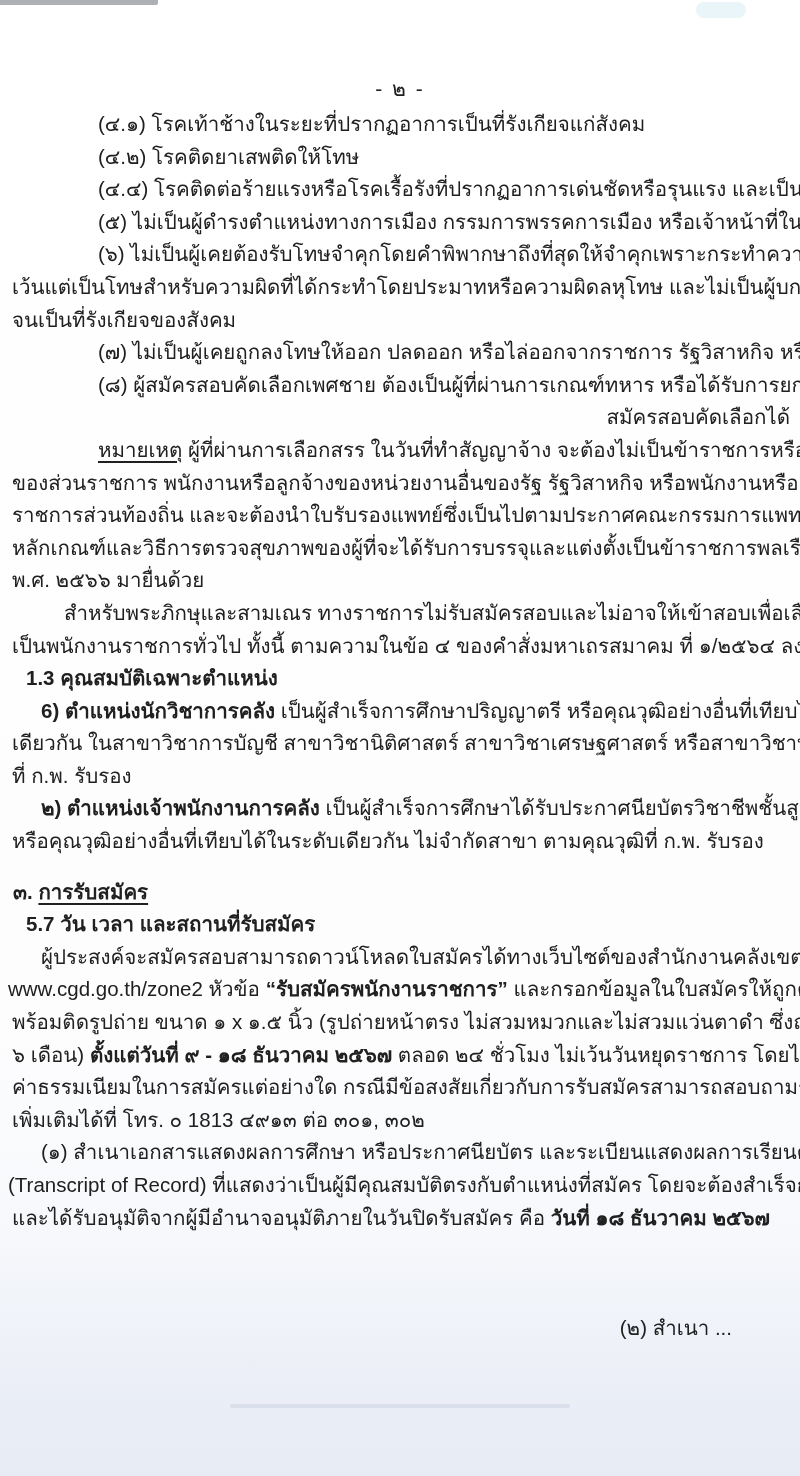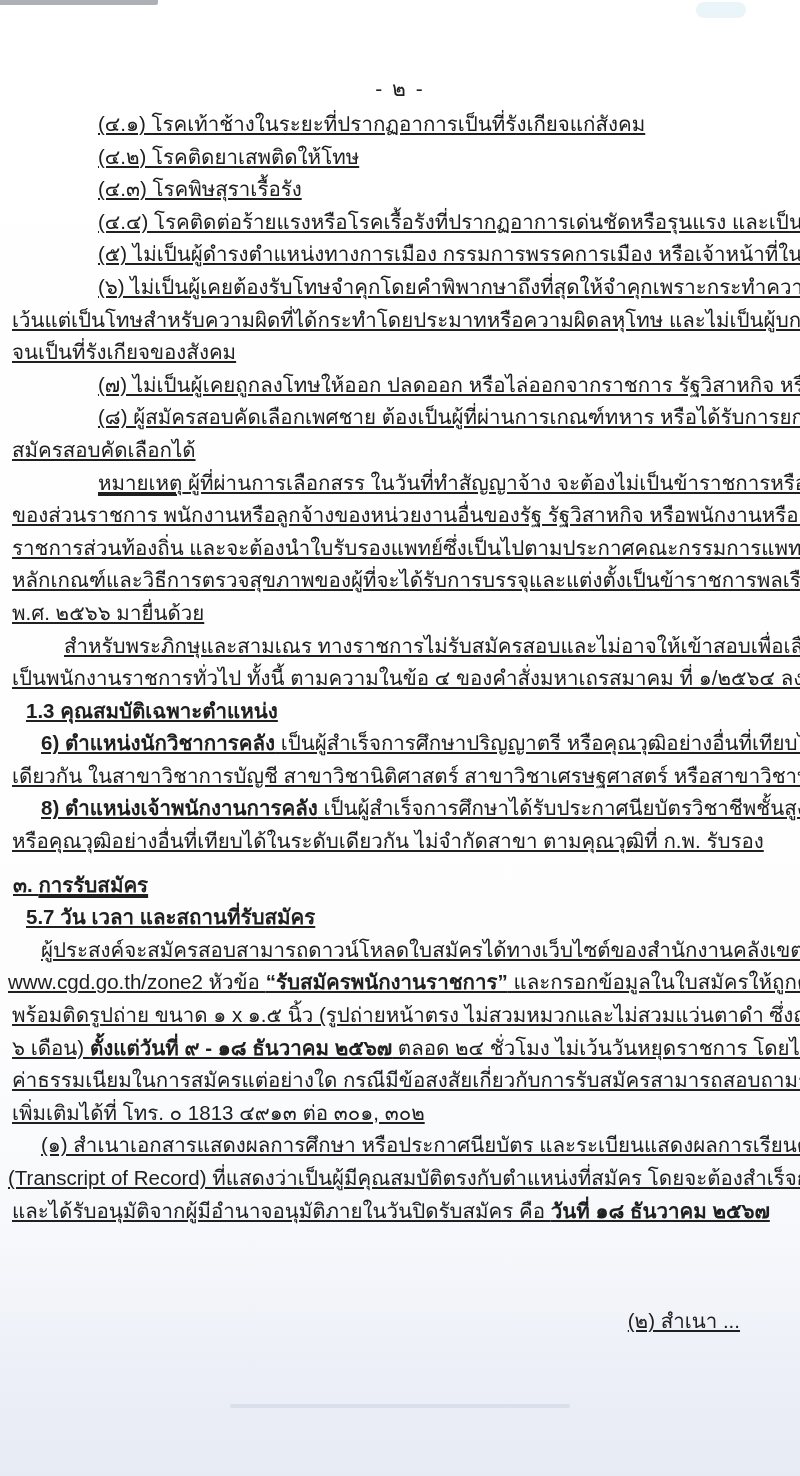--- a/index.html
+++ b/index.html
@@ -35,21 +35,21 @@
     width:340px; height:4px;
     background:#c9d1e0; opacity:.5;
     border-radius:2px;
   }
   .pagenum {
     position:absolute; top:72px; left:0; width:100%;
     text-align:center;
     font-size:21px; letter-spacing:2px;
   }
   .lines {
-    position:absolute; top:108px; left:8px; right:2px;text-decoration:underline;
+    position:absolute; top:108px; left:8px; right:10px;
   }
   .line {
     height:32.6px; line-height:32.6px;
     font-size:20.5px;
     white-space:nowrap;
   }
   .line.right { text-align:right; padding-right:58px; }
   .seg-b { font-weight:700; }
   .seg-u { text-decoration:underline; text-underline-offset:4px; }
 </style>
@@ -59,42 +59,42 @@
 <div class="page">
   <div class="artifact-top-left"></div>
   <div class="artifact-blue-smudge"></div>
   <div class="artifact-bottom-streak"></div>
 
   <div class="pagenum">- ๒ -</div>
 
   <div class="lines" id="doc-lines">
       <div class="line" style="padding-left: 90px;"><span class="">(๔.๑) โรคเท้าช้างในระยะที่ปรากฏอาการเป็นที่รังเกียจแก่สังคม</span></div>
       <div class="line" style="padding-left: 90px;"><span class="">(๔.๒) โรคติดยาเสพติดให้โทษ</span></div>
-      <div class="line" style="padding-left: 90px;"><span class="">(๔.๓) โรคพิษสุราเรื้อรัง</span></div>
       <div class="line" style="padding-left: 90px;"><span class="">(๔.๔) โรคติดต่อร้ายแรงหรือโรคเรื้อรังที่ปรากฏอาการเด่นชัดหรือรุนแรง และเป็นอุปสรรค</span></div>
       <div class="line" style="padding-left: 90px;"><span class="">(๕) ไม่เป็นผู้ดำรงตำแหน่งทางการเมือง กรรมการพรรคการเมือง หรือเจ้าหน้าที่ในพรรคการเมือง</span></div>
       <div class="line" style="padding-left: 90px;"><span class="">(๖) ไม่เป็นผู้เคยต้องรับโทษจำคุกโดยคำพิพากษาถึงที่สุดให้จำคุกเพราะกระทำความผิดทางอาญา</span></div>
       <div class="line" style="padding-left: 4px;"><span class="">เว้นแต่เป็นโทษสำหรับความผิดที่ได้กระทำโดยประมาทหรือความผิดลหุโทษ และไม่เป็นผู้บกพร่องในศีลธรรมอันดี</span></div>
       <div class="line" style="padding-left: 4px;"><span class="">จนเป็นที่รังเกียจของสังคม</span></div>
       <div class="line" style="padding-left: 90px;"><span class="">(๗) ไม่เป็นผู้เคยถูกลงโทษให้ออก ปลดออก หรือไล่ออกจากราชการ รัฐวิสาหกิจ หรือหน่วยงานอื่นของรัฐ</span></div>
       <div class="line" style="padding-left: 90px;"><span class="">(๘) ผู้สมัครสอบคัดเลือกเพศชาย ต้องเป็นผู้ที่ผ่านการเกณฑ์ทหาร หรือได้รับการยกเว้นจึงจะมีสิทธิ</span></div>
-      <div class="line" style="padding-left: 4px;"><span class="">สมัครสอบคัดเลือกได้</span></div>
+      <div class="line" style="padding-left: 4px; text-align: right;"><span class="">สมัครสอบคัดเลือกได้</span></div>
       <div class="line" style="padding-left: 90px;"><span class="seg-u">หมายเหตุ</span><span class=""> ผู้ที่ผ่านการเลือกสรร ในวันที่ทำสัญญาจ้าง จะต้องไม่เป็นข้าราชการหรือลูกจ้าง</span></div>
       <div class="line" style="padding-left: 4px;"><span class="">ของส่วนราชการ พนักงานหรือลูกจ้างของหน่วยงานอื่นของรัฐ รัฐวิสาหกิจ หรือพนักงานหรือลูกจ้างของ</span></div>
       <div class="line" style="padding-left: 4px;"><span class="">ราชการส่วนท้องถิ่น และจะต้องนำใบรับรองแพทย์ซึ่งเป็นไปตามประกาศคณะกรรมการแพทย์ของ ก.พ. เรื่อง</span></div>
       <div class="line" style="padding-left: 4px;"><span class="">หลักเกณฑ์และวิธีการตรวจสุขภาพของผู้ที่จะได้รับการบรรจุและแต่งตั้งเป็นข้าราชการพลเรือนสามัญ</span></div>
       <div class="line" style="padding-left: 4px;"><span class="">พ.ศ. ๒๕๖๖ มายื่นด้วย</span></div>
       <div class="line" style="padding-left: 56px;"><span class="">สำหรับพระภิกษุและสามเณร ทางราชการไม่รับสมัครสอบและไม่อาจให้เข้าสอบเพื่อเลือกสรร</span></div>
       <div class="line" style="padding-left: 4px;"><span class="">เป็นพนักงานราชการทั่วไป ทั้งนี้ ตามความในข้อ ๔ ของคำสั่งมหาเถรสมาคม ที่ ๑/๒๕๖๔ ลงวันที่ ๒๘ กันยายน ๒๕๖๔</span></div>
       <div class="line" style="padding-left: 18px;"><span class="seg-b ">1.3 คุณสมบัติเฉพาะตำแหน่ง</span></div>
       <div class="line" style="padding-left: 33px;"><span class="seg-b ">6) ตำแหน่งนักวิชาการคลัง</span><span class=""> เป็นผู้สำเร็จการศึกษาปริญญาตรี หรือคุณวุฒิอย่างอื่นที่เทียบได้ในระดับ</span></div>
       <div class="line" style="padding-left: 4px;"><span class="">เดียวกัน ในสาขาวิชาการบัญชี สาขาวิชานิติศาสตร์ สาขาวิชาเศรษฐศาสตร์ หรือสาขาวิชาบริหารธุรกิจ ตามคุณวุฒิ</span></div>
-      <div class="line" style="padding-left: 33px;"><span class="seg-b ">8) ตำแหน่งเจ้าพนักงานการคลัง</span><span class=""> เป็นผู้สำเร็จการศึกษาได้รับประกาศนียบัตรวิชาชีพชั้นสูง (ปวส.)</span></div>
+      <div class="line" style="padding-left: 4px;"><span class="">ที่ ก.พ. รับรอง</span></div>
+      <div class="line" style="padding-left: 33px;"><span class="seg-b ">๒) ตำแหน่งเจ้าพนักงานการคลัง</span><span class=""> เป็นผู้สำเร็จการศึกษาได้รับประกาศนียบัตรวิชาชีพชั้นสูง (ปวส.)</span></div>
       <div class="line" style="padding-left: 4px;"><span class="">หรือคุณวุฒิอย่างอื่นที่เทียบได้ในระดับเดียวกัน ไม่จำกัดสาขา ตามคุณวุฒิที่ ก.พ. รับรอง</span></div>
-      <div class="line" style="padding-left: 5px; margin-top: 11px;"><span class="seg-b ">๓. </span><span class="seg-b seg-u">การรับสมัคร</span></div>
+      <div class="line" style="padding-left: 5px; margin-top: 18px;"><span class="seg-b ">๓. </span><span class="seg-b seg-u">การรับสมัคร</span></div>
       <div class="line" style="padding-left: 18px;"><span class="seg-b ">5.7 วัน เวลา และสถานที่รับสมัคร</span></div>
       <div class="line" style="padding-left: 33px;"><span class="">ผู้ประสงค์จะสมัครสอบสามารถดาวน์โหลดใบสมัครได้ทางเว็บไซต์ของสำนักงานคลังเขต ๒</span></div>
       <div class="line"><span class="">www.cgd.go.th/zone2 หัวข้อ </span><span class="seg-b ">“รับสมัครพนักงานราชการ”</span><span class=""> และกรอกข้อมูลในใบสมัครให้ถูกต้องครบถ้วน</span></div>
       <div class="line" style="padding-left: 4px;"><span class="">พร้อมติดรูปถ่าย ขนาด ๑ x ๑.๕ นิ้ว (รูปถ่ายหน้าตรง ไม่สวมหมวกและไม่สวมแว่นตาดำ ซึ่งถ่ายไว้ไม่เกิน</span></div>
       <div class="line" style="padding-left: 4px;"><span class="">๖ เดือน) </span><span class="seg-b ">ตั้งแต่วันที่ ๙ - ๑๘ ธันวาคม ๒๕๖๗</span><span class=""> ตลอด ๒๔ ชั่วโมง ไม่เว้นวันหยุดราชการ โดยไม่เสีย</span></div>
       <div class="line" style="padding-left: 4px;"><span class="">ค่าธรรมเนียมในการสมัครแต่อย่างใด กรณีมีข้อสงสัยเกี่ยวกับการรับสมัครสามารถสอบถามรายละเอียด</span></div>
       <div class="line" style="padding-left: 4px;"><span class="">เพิ่มเติมได้ที่ โทร. ๐ 1813 ๔๙๑๓ ต่อ ๓๐๑, ๓๐๒</span></div>
       <div class="line" style="padding-left: 33px;"><span class="">(๑) สำเนาเอกสารแสดงผลการศึกษา หรือประกาศนียบัตร และระเบียนแสดงผลการเรียนตลอดหลักสูตร</span></div>
       <div class="line"><span class="">(Transcript of Record) ที่แสดงว่าเป็นผู้มีคุณสมบัติตรงกับตำแหน่งที่สมัคร โดยจะต้องสำเร็จการศึกษา</span></div>
       <div class="line" style="padding-left: 4px;"><span class="">และได้รับอนุมัติจากผู้มีอำนาจอนุมัติภายในวันปิดรับสมัคร คือ </span><span class="seg-b ">วันที่ ๑๘ ธันวาคม ๒๕๖๗</span></div>

